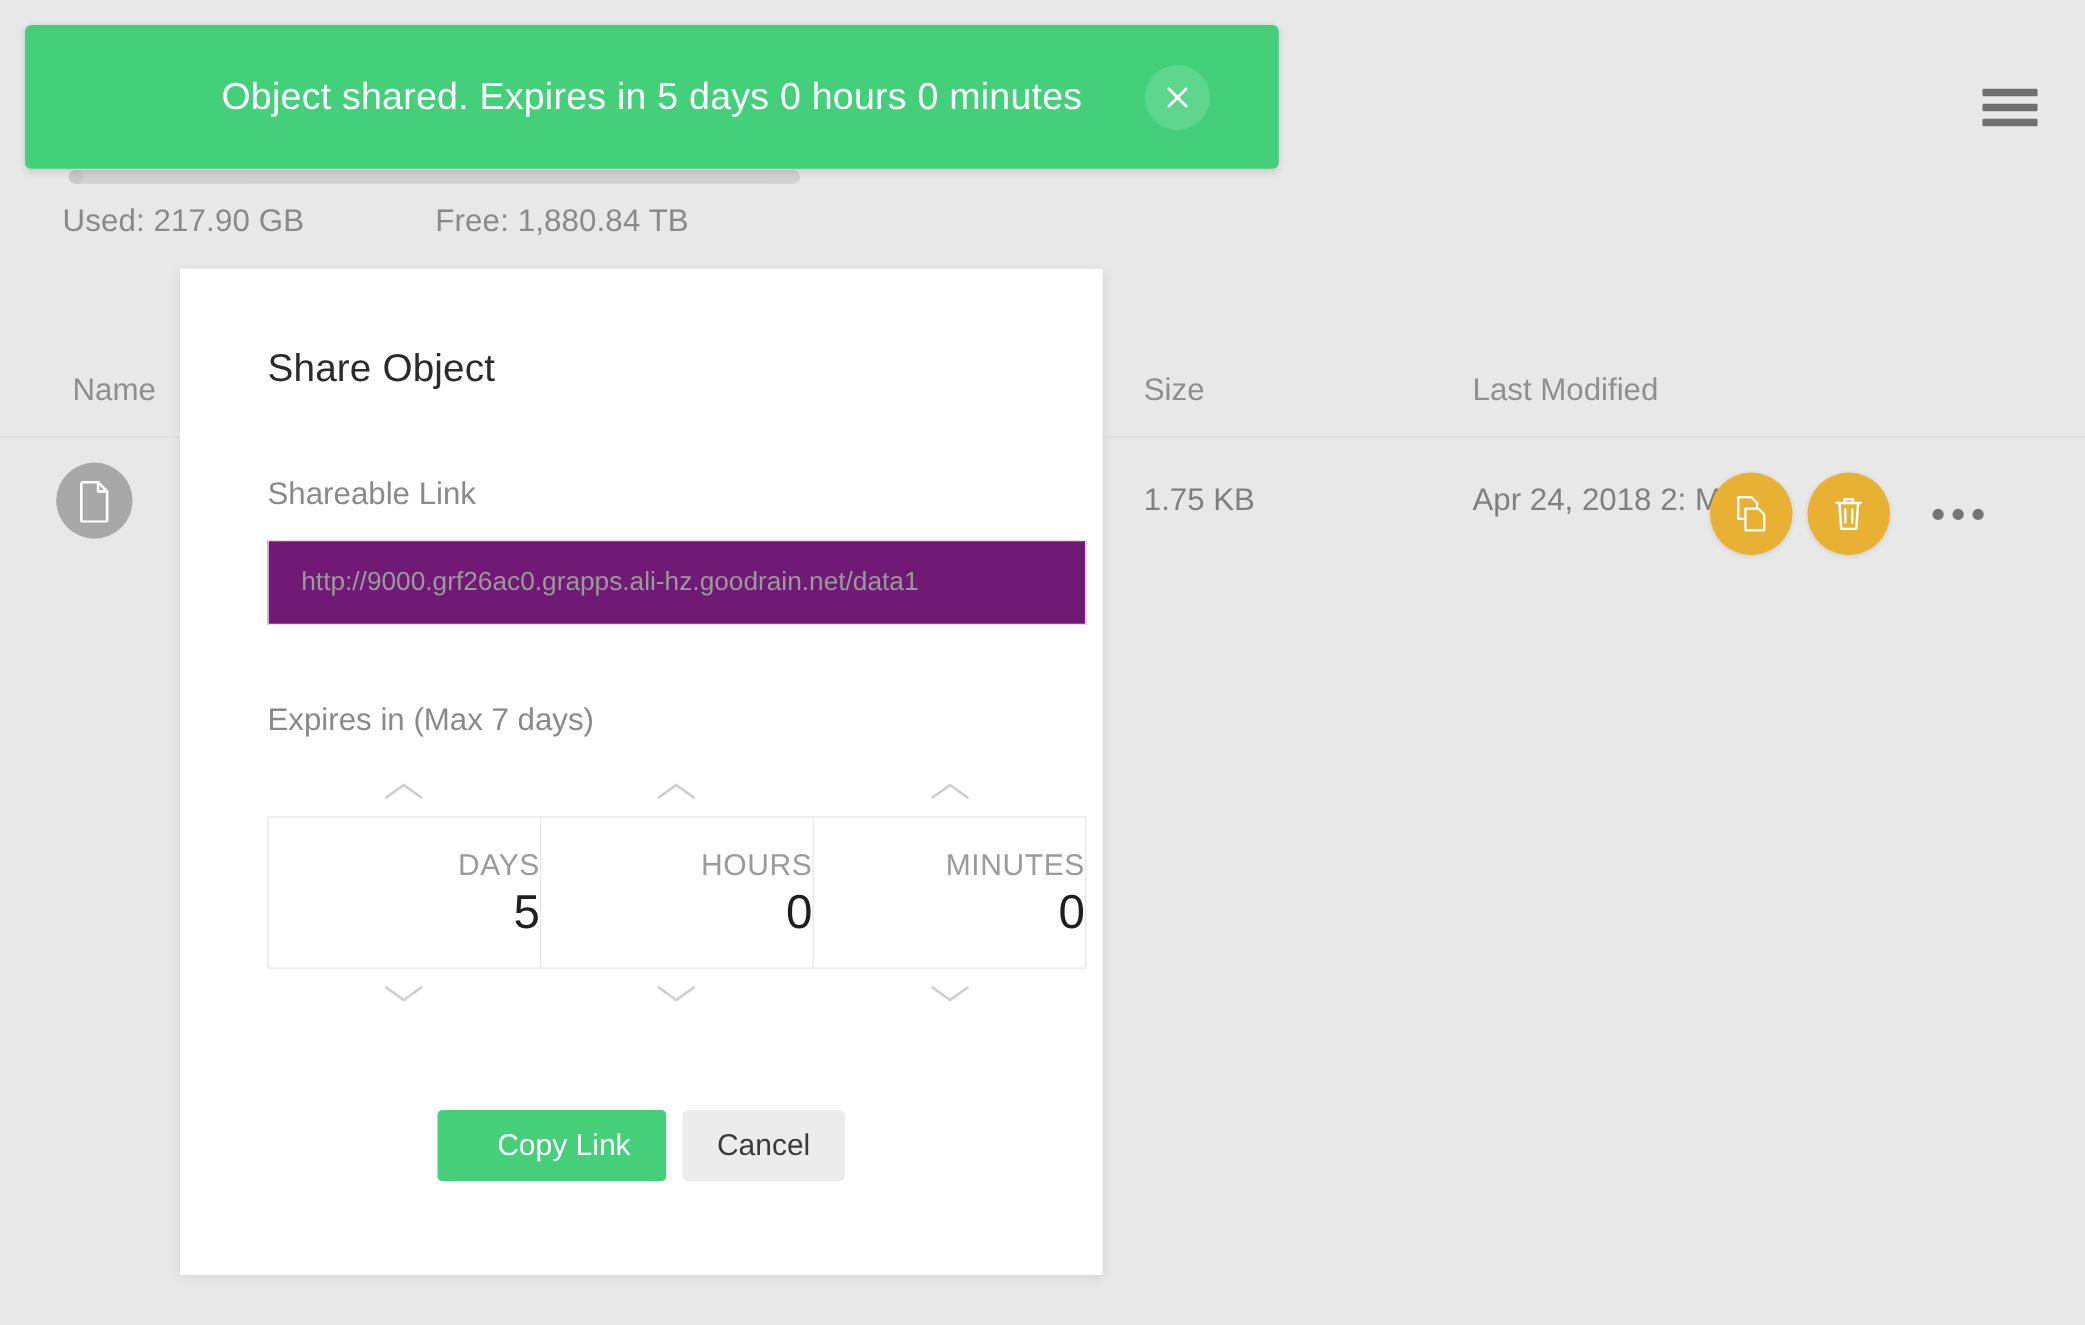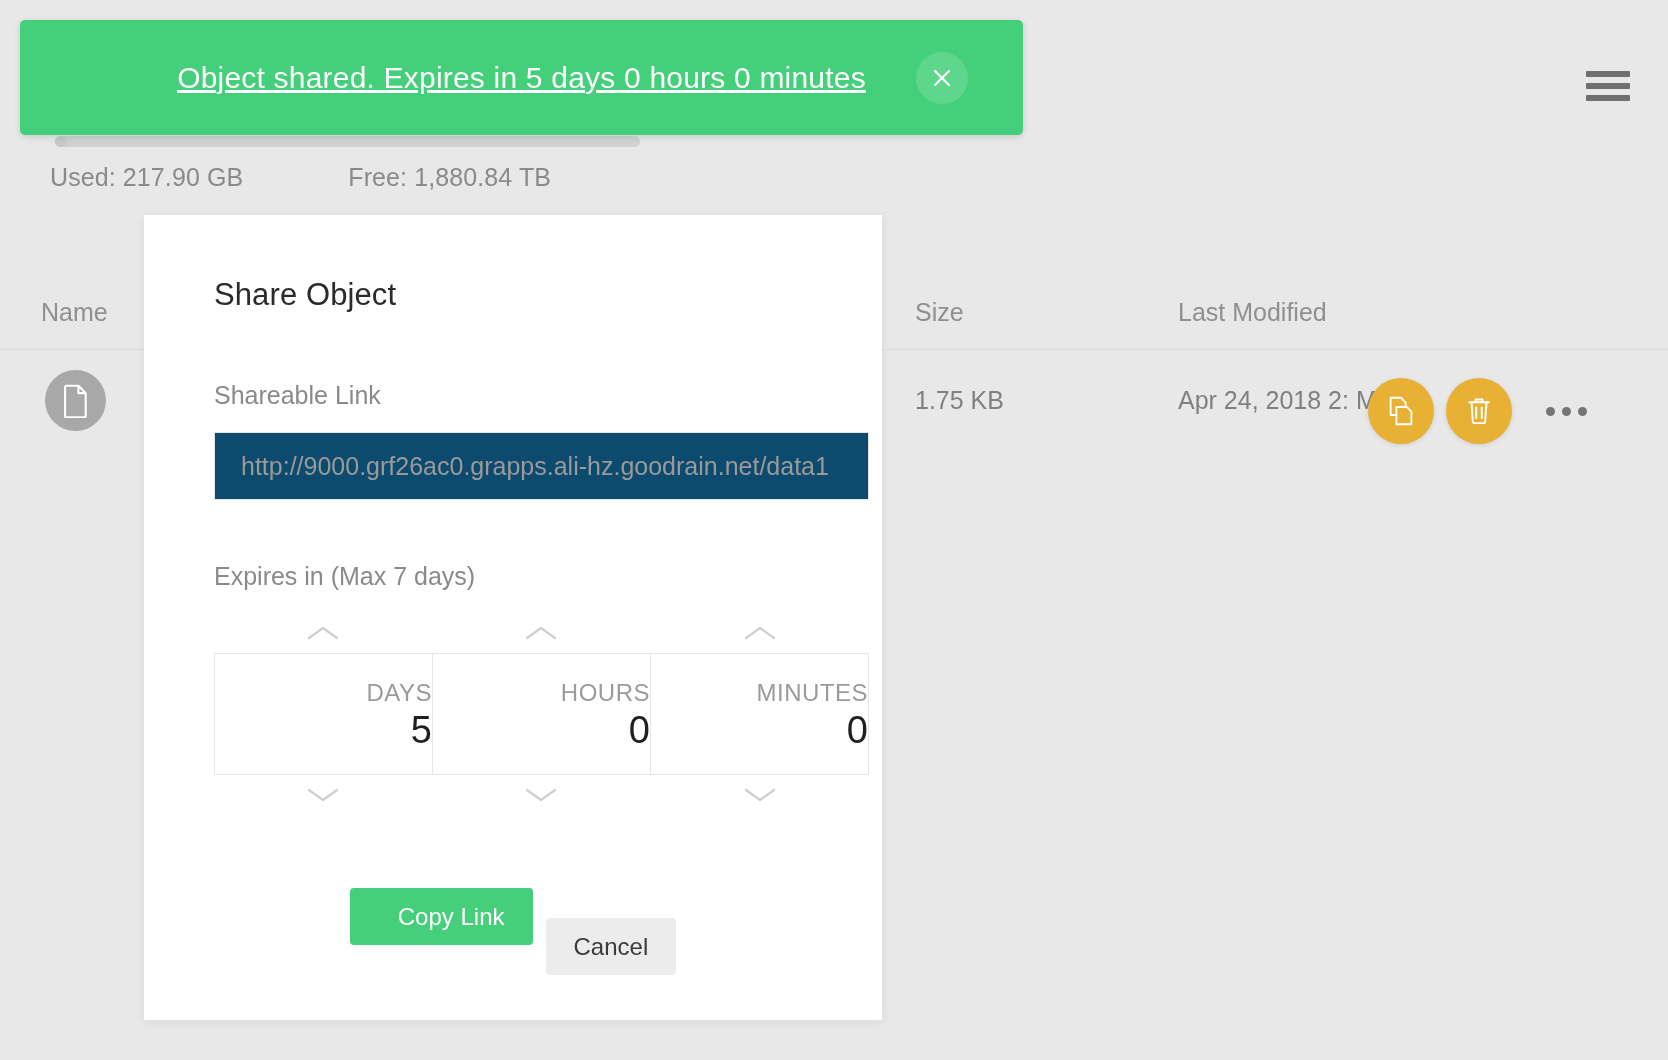--- a/index.html
+++ b/index.html
@@ -85,21 +85,21 @@
     height: 62px;
     border-bottom: 1px solid #dcdcdc;
   }
   .th {
     position: absolute;
     top: 10px;
     font-size: 25px;
     color: #8f8f8f;
     white-space: nowrap;
   }
-  .th.c-name { left: 41px; }
+  .th.c-name { left: 58px; }
   .th.c-size { left: 915px; }
   .th.c-mod  { left: 1178px; }
 
   .table-row {
     position: relative;
     height: 125px;
   }
   .file-avatar {
     position: absolute;
     top: 20px;
@@ -168,21 +168,20 @@
     display: flex;
     align-items: center;
     justify-content: center;
     z-index: 40;
   }
   .toast-msg {
     color: #ffffff;
     font-size: 30px;
     letter-spacing: .2px;
     white-space: nowrap;
-    text-decoration: underline;
   }
   .toast-close {
     position: absolute;
     right: 55px;
     top: 50%;
     transform: translateY(-50%);
     width: 52px;
     height: 52px;
     border-radius: 50%;
     background: rgba(255,255,255,.14);
@@ -214,23 +213,23 @@
   .field-label {
     font-size: 25px;
     color: #8a8a8a;
     margin-top: 68px;
     margin-bottom: 22px;
   }
   .link-input {
     width: 655px;
     height: 68px;
     border: 1px solid #e3e3e3;
-    background: #0c4a6e;
+    background: #701a75;
     font-family: "Liberation Sans", sans-serif;
-    font-size: 25px;
+    font-size: 21px;
     color: #9a9a9a;
     padding: 0 26px;
     outline: none;
   }
 
   .expires-label {
     font-size: 25px;
     color: #8a8a8a;
     margin-top: 62px;
   }
@@ -288,21 +287,21 @@
     font-family: "Liberation Sans", sans-serif;
     font-size: 24px;
     border: none;
     border-radius: 4px;
     padding: 0 28px;
     height: 57px;
     cursor: pointer;
     white-space: nowrap;
   }
   .btn-primary { background: #45cf7a; color: #ffffff; padding-left: 48px; }
-  .btn-secondary { background: #ececec; color: #3b3b3b; margin-top: 30px; }
+  .btn-secondary { background: #ececec; color: #3b3b3b; }
 </style>
 </head>
 <body>
 
 <div id="page-root">
 
   <div class="hamburger">
     <span></span>
     <span></span>
     <span></span>

